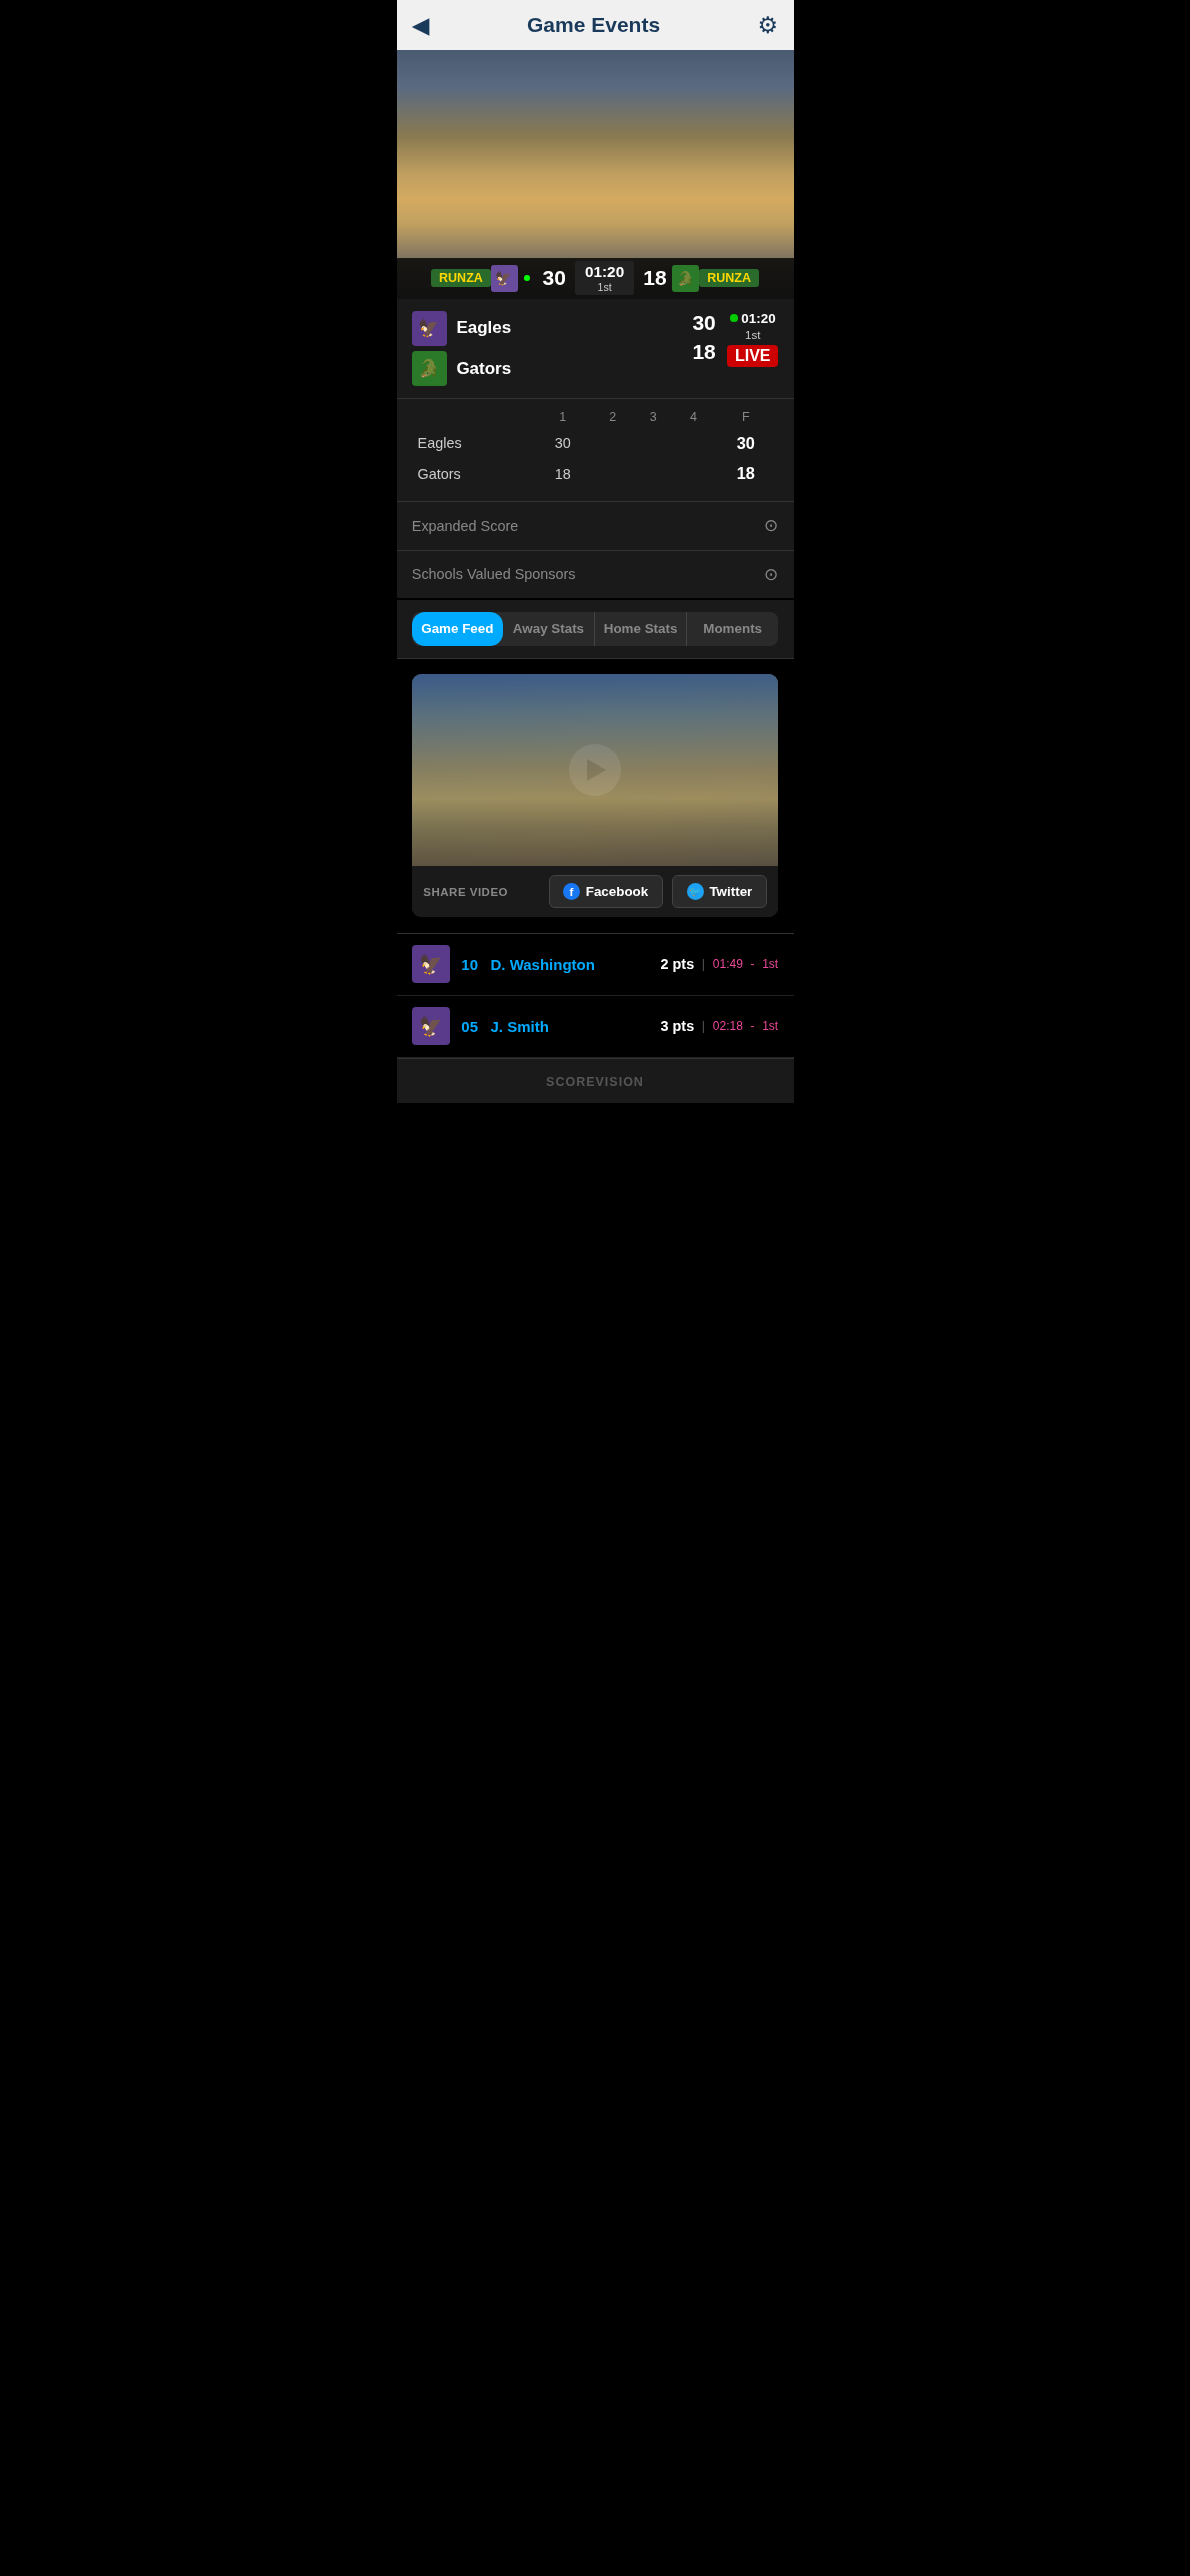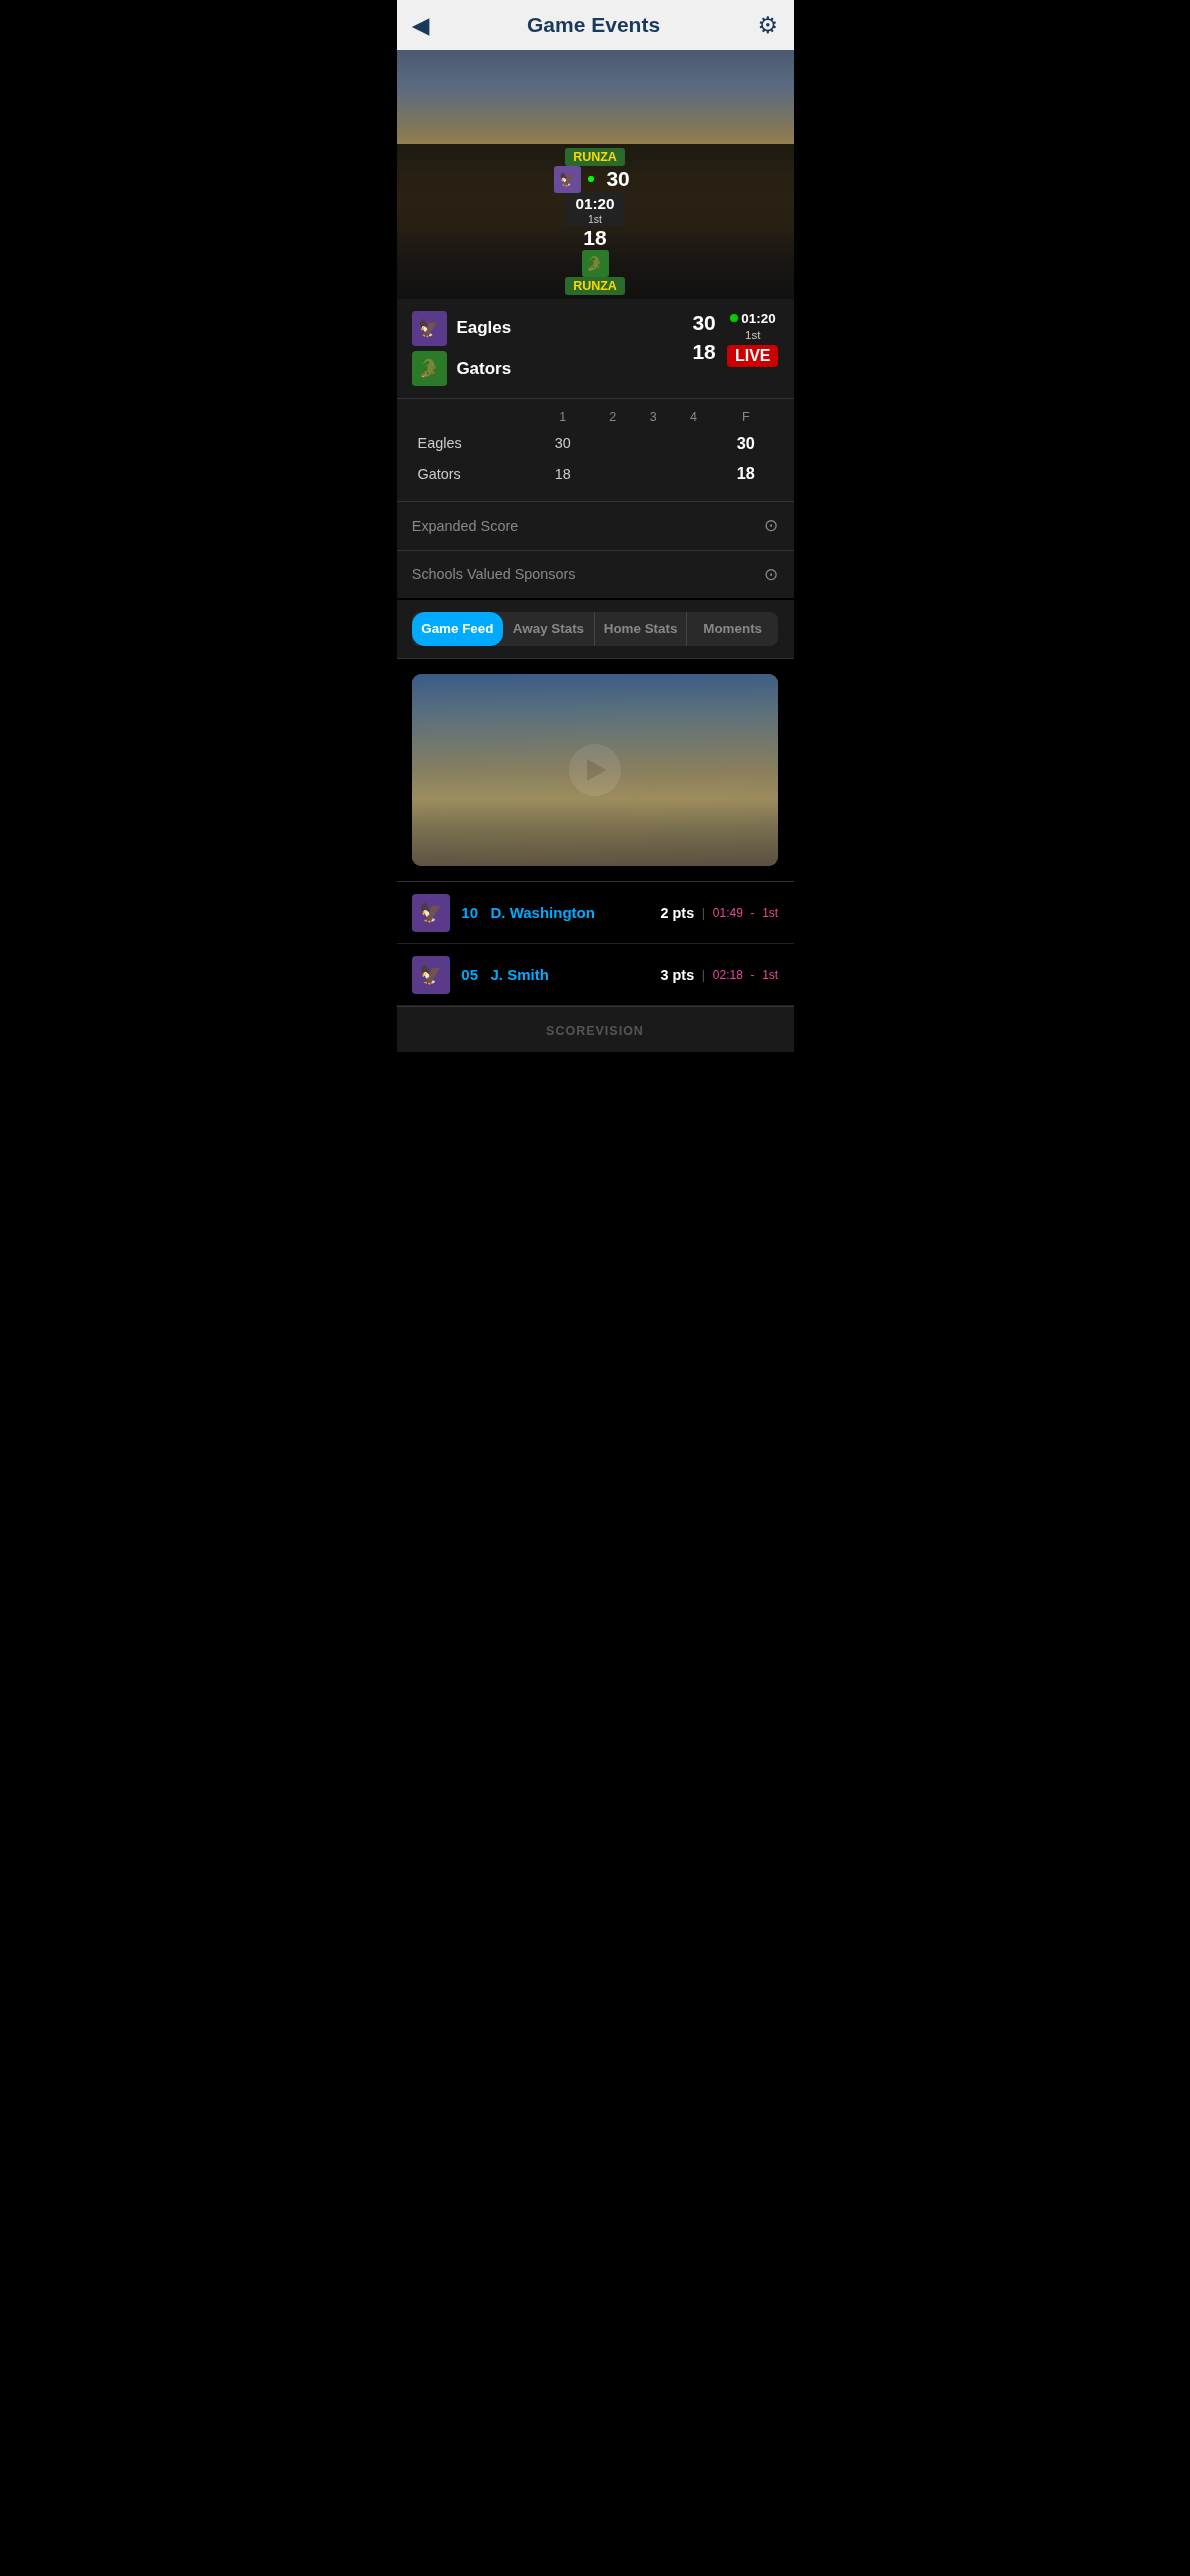--- a/index.html
+++ b/index.html
@@ -53,21 +53,20 @@
       position: absolute;
       bottom: 0;
       left: 0;
       right: 0;
       background: rgba(0,0,0,0.8);
       display: flex;
       align-items: center;
       justify-content: center;
       padding: 3.8px 0;
       gap: 0;
-      flex-direction: column;
     }
     .scorebug-team {
       display: flex;
       align-items: center;
       gap: 3.8px;
     }
     .scorebug-logo {
       width: 27px;
       height: 27px;
       background: #6a4c9c;
@@ -593,20 +592,31 @@
 </div>
 
 <div class="video-card">
   <div class="video-thumb">
 
     <div style="position:absolute;top:0;left:0;right:0;bottom:0;background:linear-gradient(180deg,#3a5a8a 0%,#5a7080 20%,#8a8060 50%,#a09060 65%,#7a7050 80%,#5a5040 100%);opacity:0.9;"></div>
     <div class="play-button">
       <div class="play-triangle"></div>
     </div>
   </div>
+  <div class="video-footer">
+    <span class="share-label">SHARE VIDEO</span>
+    <button class="share-btn">
+      <div class="fb-icon">f</div>
+      <span>Facebook</span>
+    </button>
+    <button class="share-btn">
+      <div class="tw-icon">🐦</div>
+      <span>Twitter</span>
+    </button>
+  </div>
 </div>
 
 <div class="game-events">
 
   <div class="event-row">
     <div class="event-logo">🦅</div>
     <div class="event-info">
       <div class="event-player">
         <span class="number">10</span>
         &nbsp;

